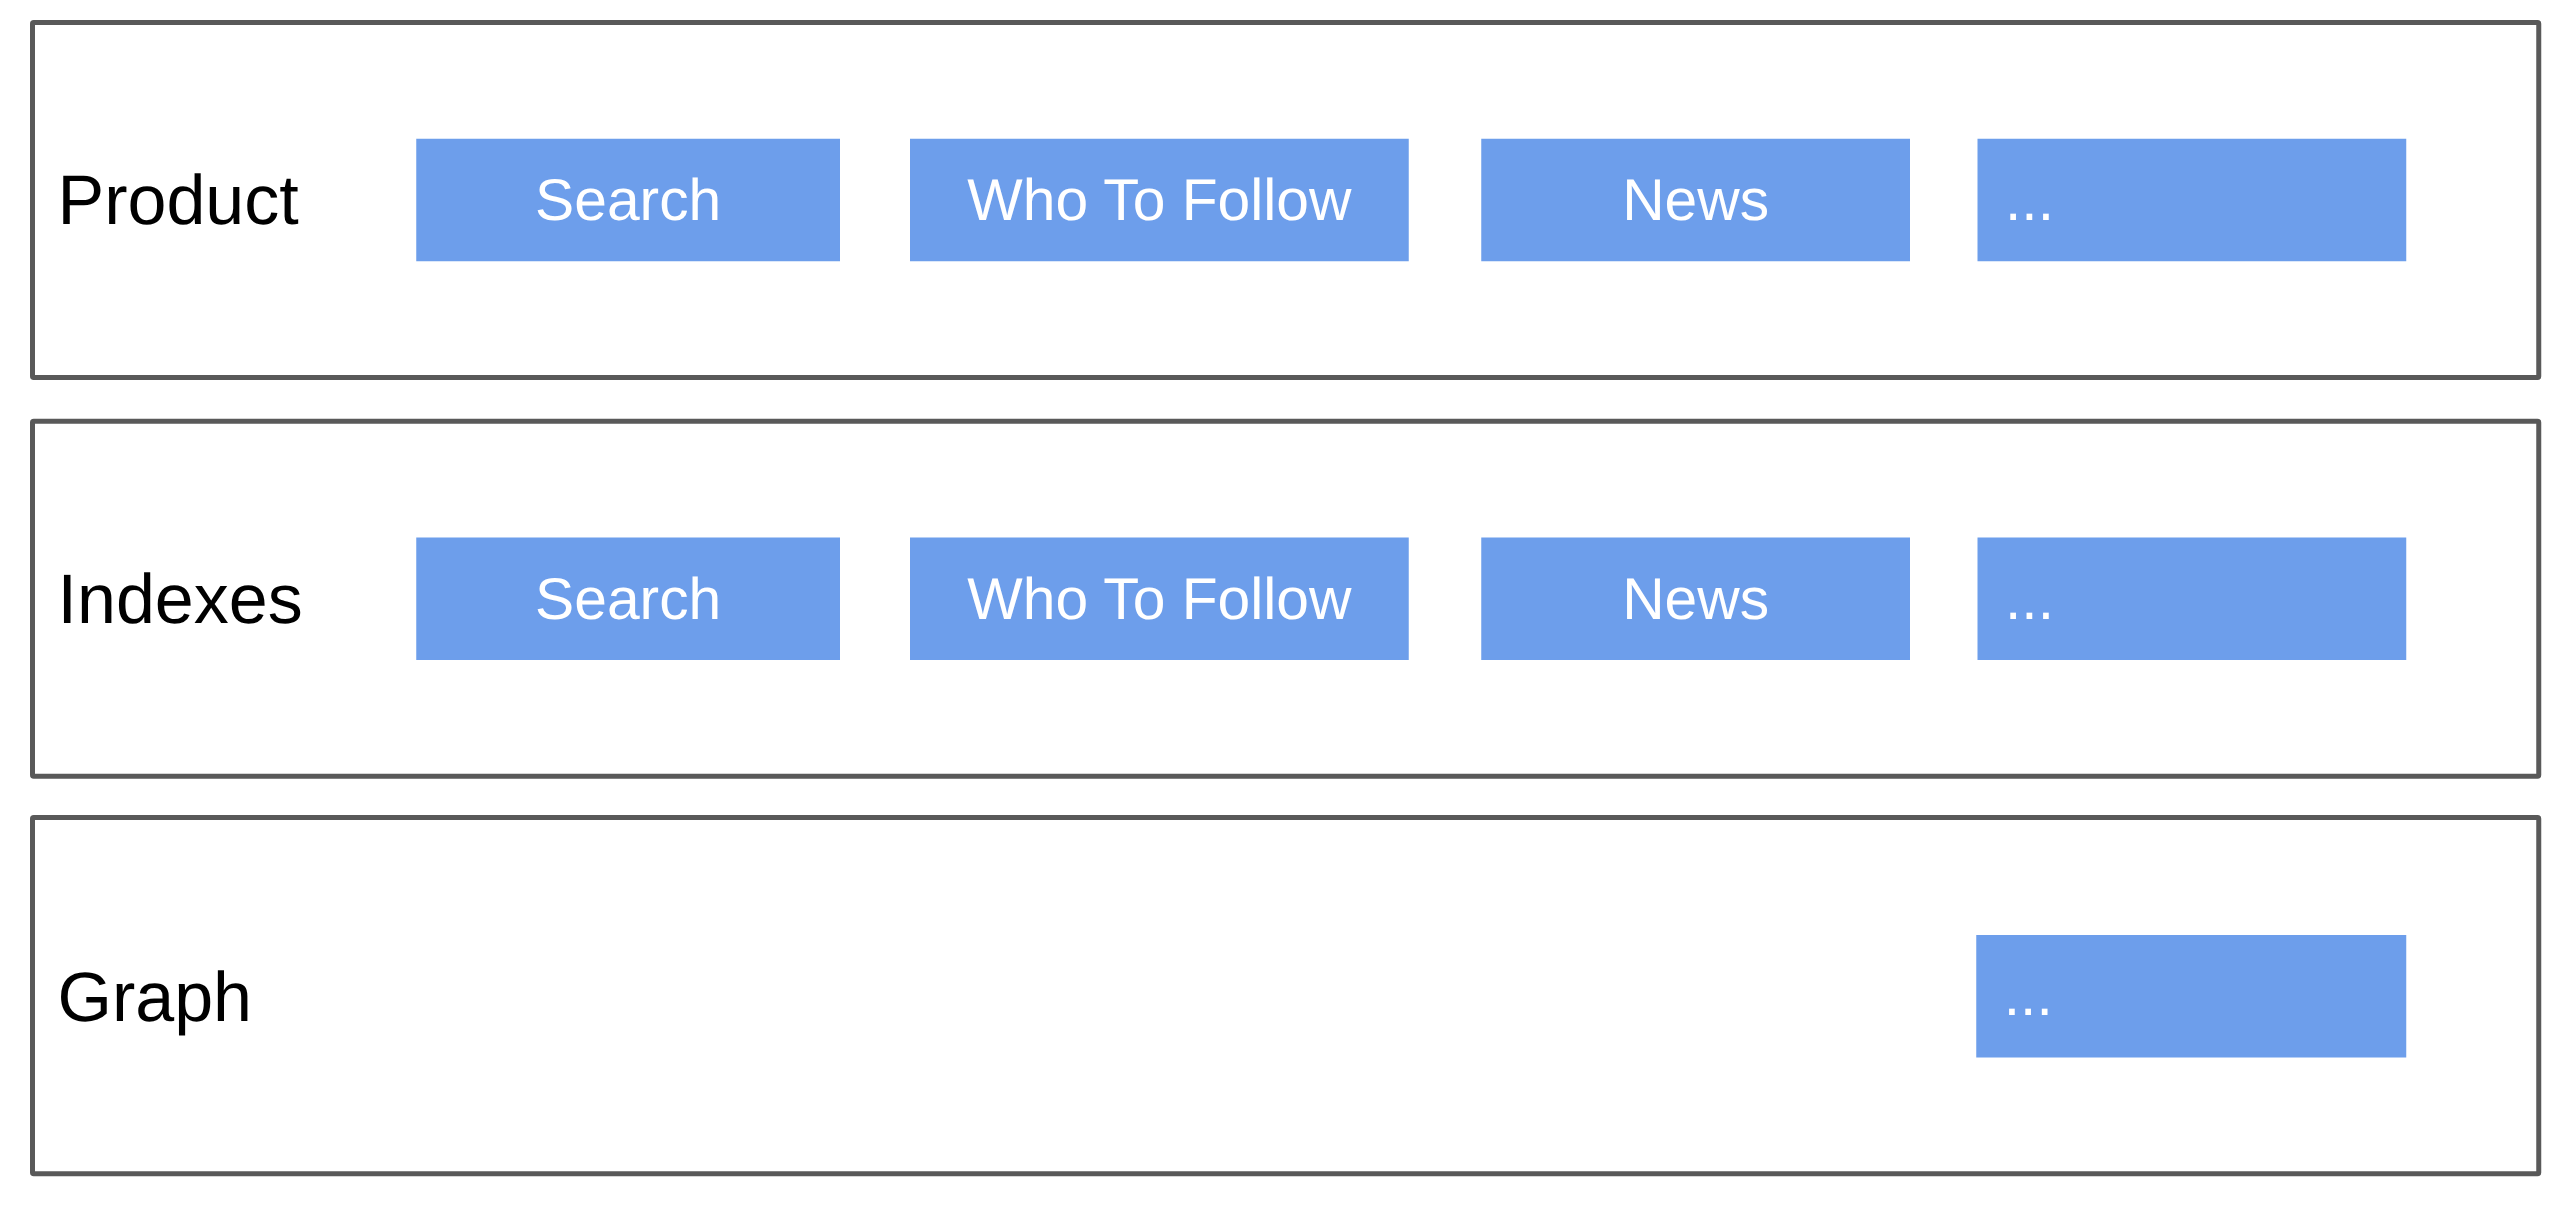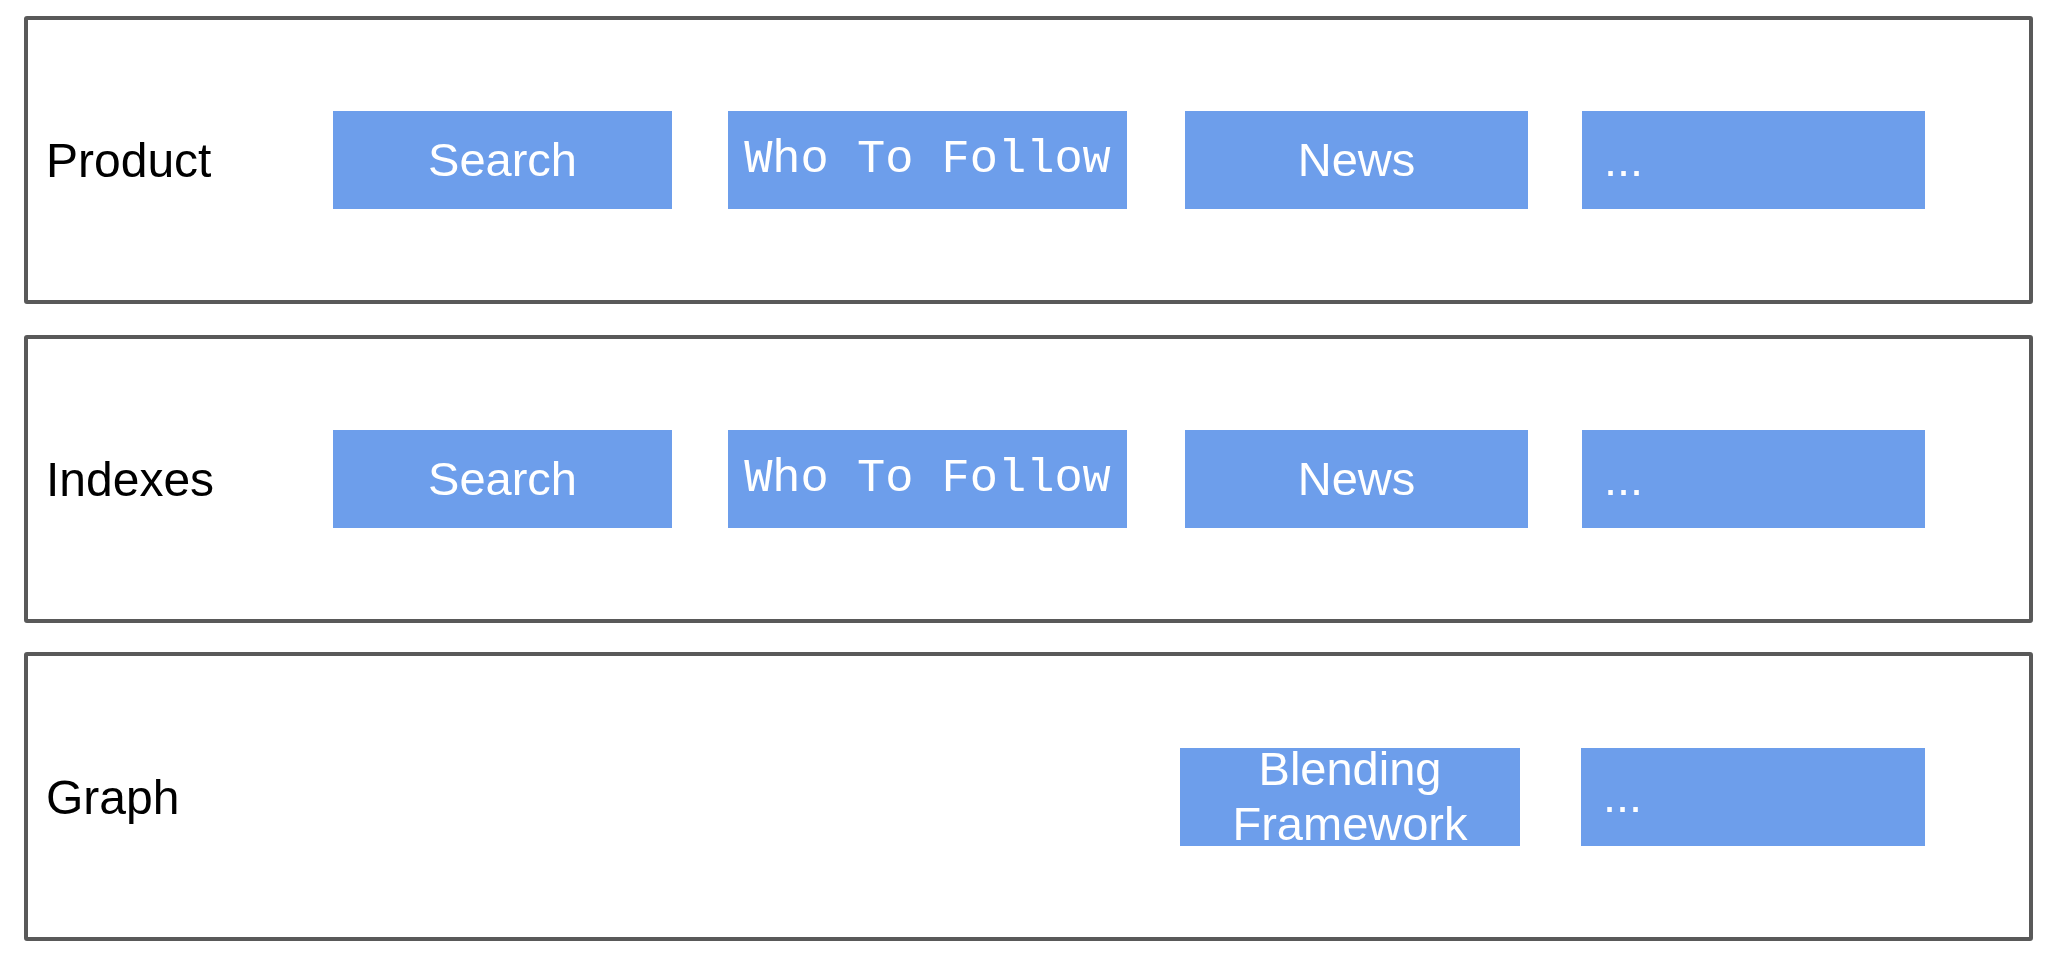--- a/index.html
+++ b/index.html
@@ -30,42 +30,42 @@
   }
   .band.product { top: 16px; }
   .band.quality { top: 335px; }
   .band.infra   { top: 652px; height: 289px; }
 
   .layer-label {
     position: absolute;
     left: 18px;
     top: 50%;
     transform: translateY(-50%);
-    font-size: 48px;
+    font-size: 56px;
     color: var(--label-text);
     white-space: nowrap;
   }
 
   .box {
     position: absolute;
     top: 50%;
     transform: translateY(-50%);
     height: 98px;
     background: var(--box-fill);
     color: var(--box-text);
     font-size: 47px;
     line-height: 1.15;
     display: flex;
     align-items: center;
     justify-content: center;
     text-align: center;
   }
   
   .c1 { left: 305px;  width: 339px; }
-  .c2 { left: 700px;  width: 399px; font-family: Liberation Mono, monospace; }
+  .c2 { left: 700px;  width: 399px; }
   .c3 { left: 1157px; width: 343px; }
   .c4 { left: 1554px; width: 343px; }
   
   .infra .c2 { left: 729px;  width: 340px; }
   .infra .c3 { left: 1152px; width: 340px; }
   .infra .c4 { left: 1553px; width: 344px; }
 
   .box.etc {
     justify-content: flex-start;
     padding-left: 22px;
@@ -88,17 +88,16 @@
   <div class="band quality">
     <div class="layer-label">Indexes</div>
     <div class="box c1">Search</div>
     <div class="box c2">Who To Follow</div>
     <div class="box c3">News</div>
     <div class="box c4 etc">...</div>
   </div>
 
   <div class="band infra">
     <div class="layer-label">Graph</div>
-    <div class="box c3">Blending Framework</div>
     <div class="box c4 etc">...</div>
   </div>
 
 </div>
 
 </body></html>

